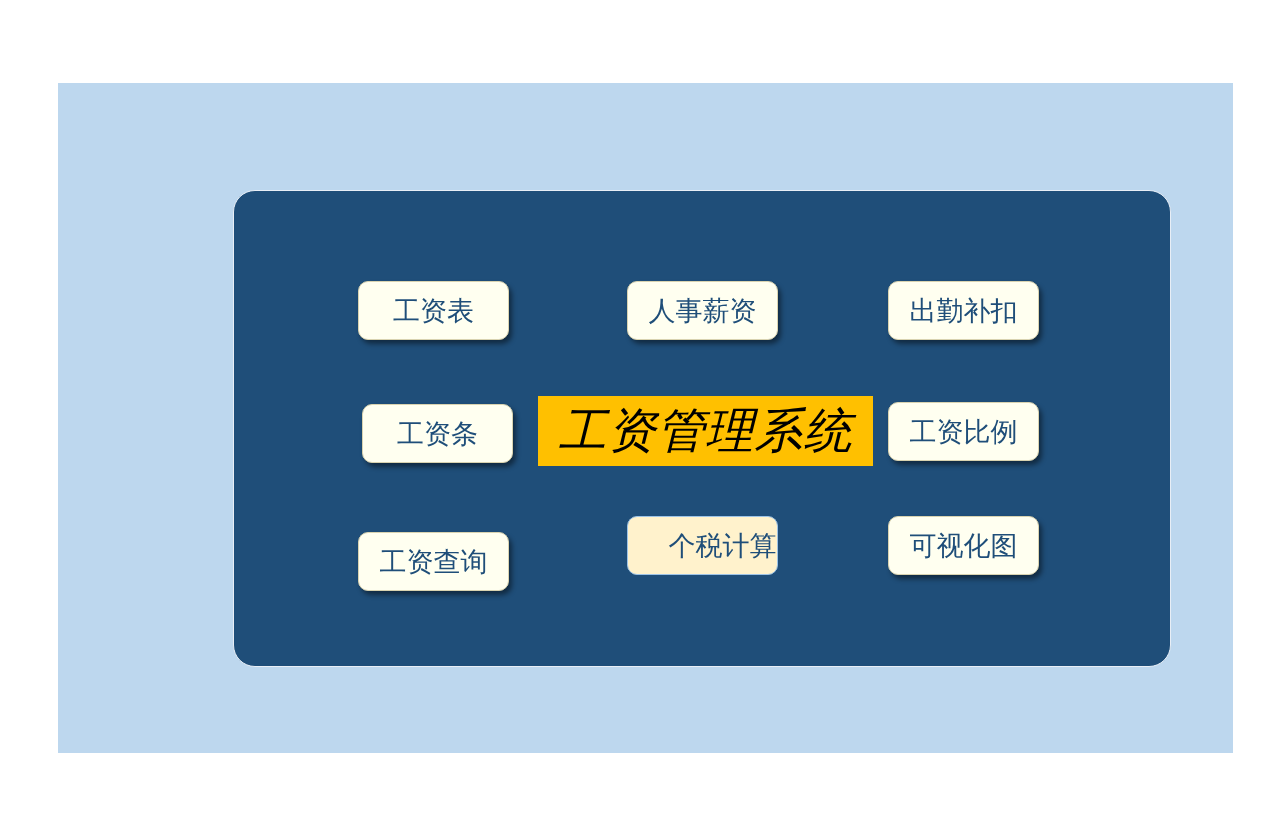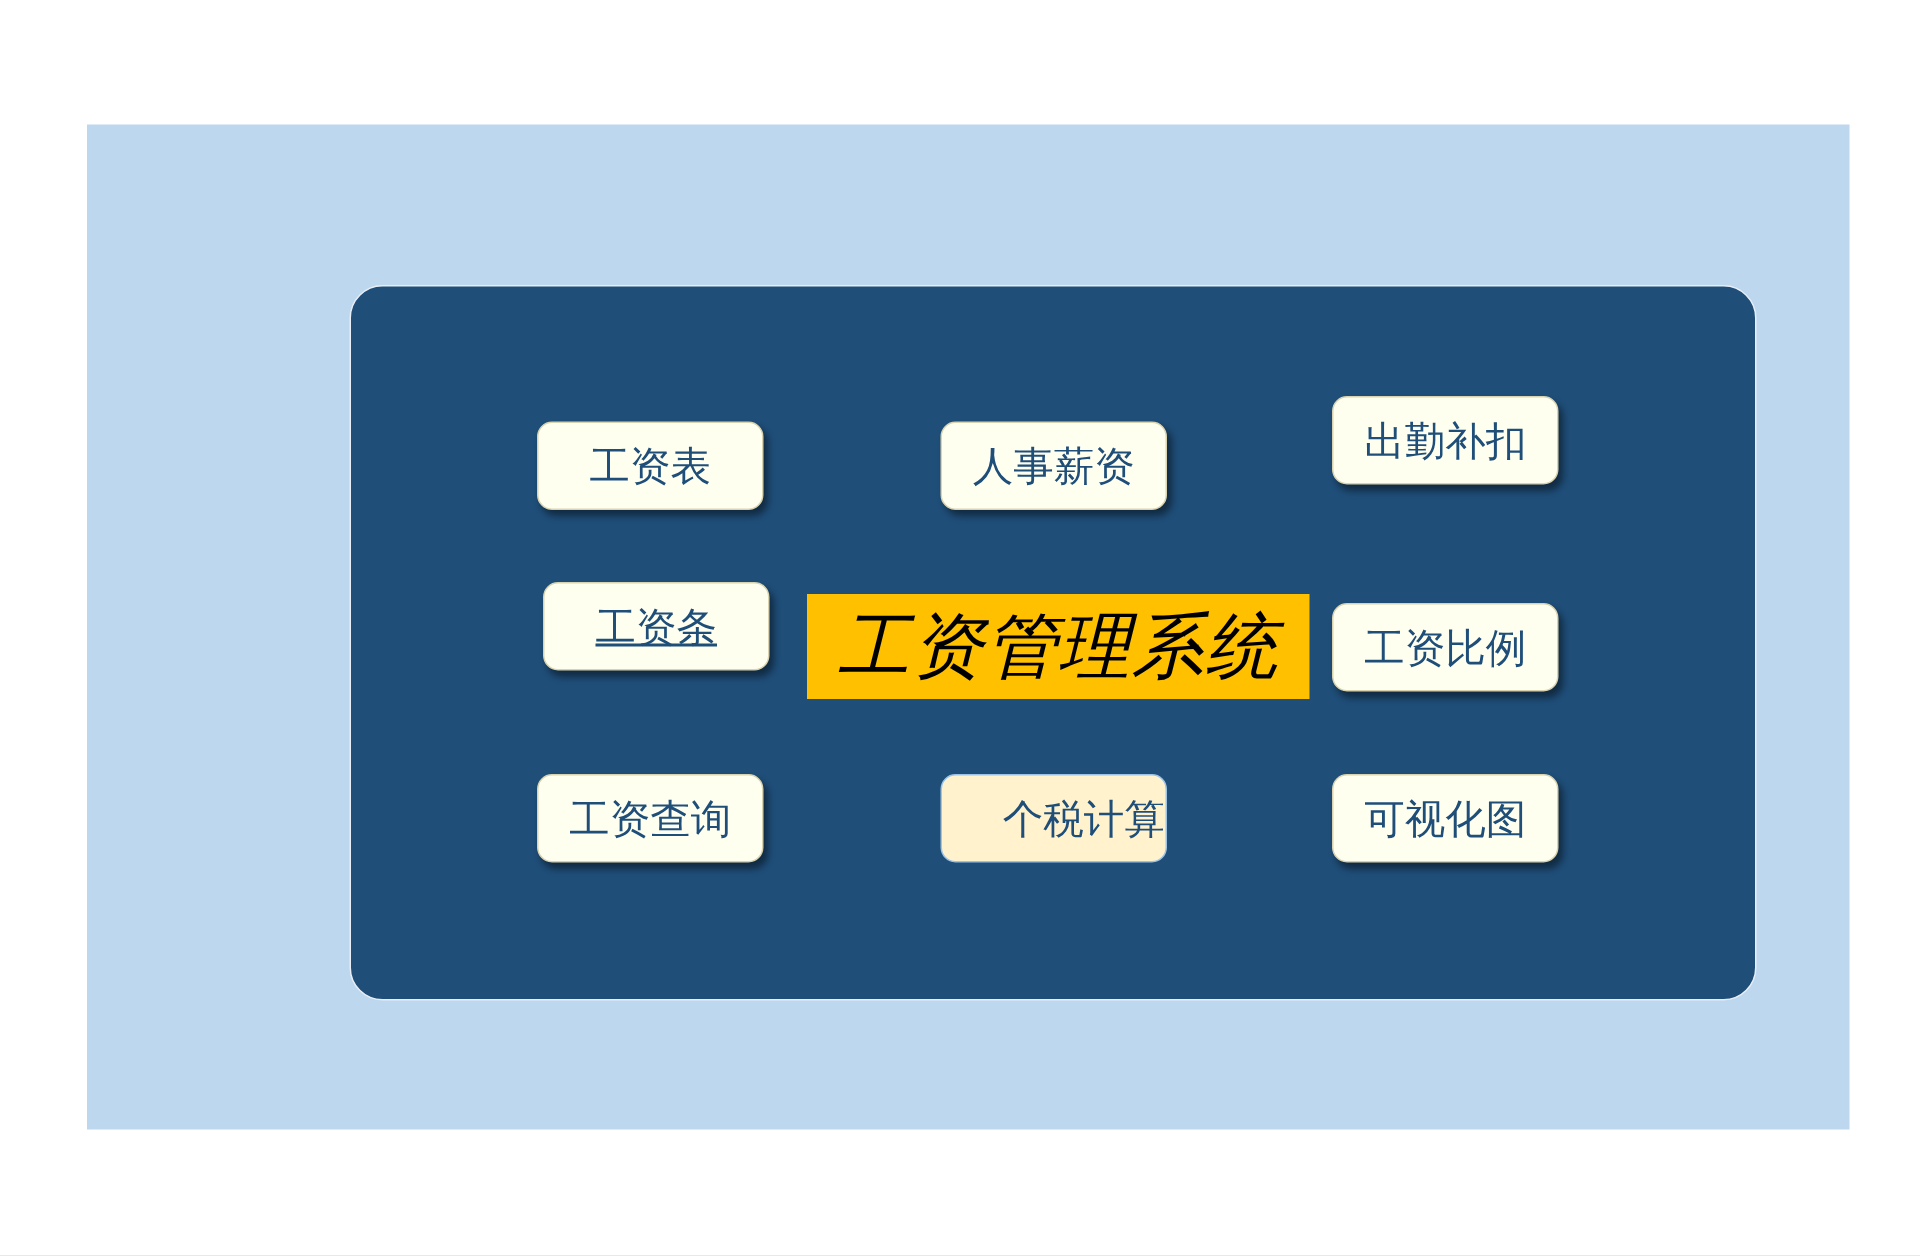--- a/index.html
+++ b/index.html
@@ -21,18 +21,18 @@
 </head>
 <body>
 
 <div class="bg-area"></div>
 <div class="panel"></div>
 
 <div class="title">工资管理系统</div>
 
 <div class="btn" style="left:358px; top:281px;">工资表</div>
 <div class="btn" style="left:627px; top:281px;">人事薪资</div>
-<div class="btn" style="left:888px; top:264px;font-family:Liberation Serif, serif;">出勤补扣</div>
-<div class="btn" style="left:362px; top:388px;text-decoration:underline;">工资条</div>
+<div class="btn" style="left:888px; top:281px;font-family:Liberation Serif, serif;">出勤补扣</div>
+<div class="btn" style="left:362px; top:404px;">工资条</div>
 <div class="btn" style="left:888px; top:402px;">工资比例</div>
-<div class="btn" style="left:358px; top:516px;">工资查询</div>
+<div class="btn" style="left:358px; top:532px;">工资查询</div>
 <div class="btn alt" style="left:627px; top:516px;padding-left:40px;">个税计算</div>
 <div class="btn" style="left:888px; top:516px;font-family:Liberation Mono, monospace;">可视化图</div>
 
 </body></html>

